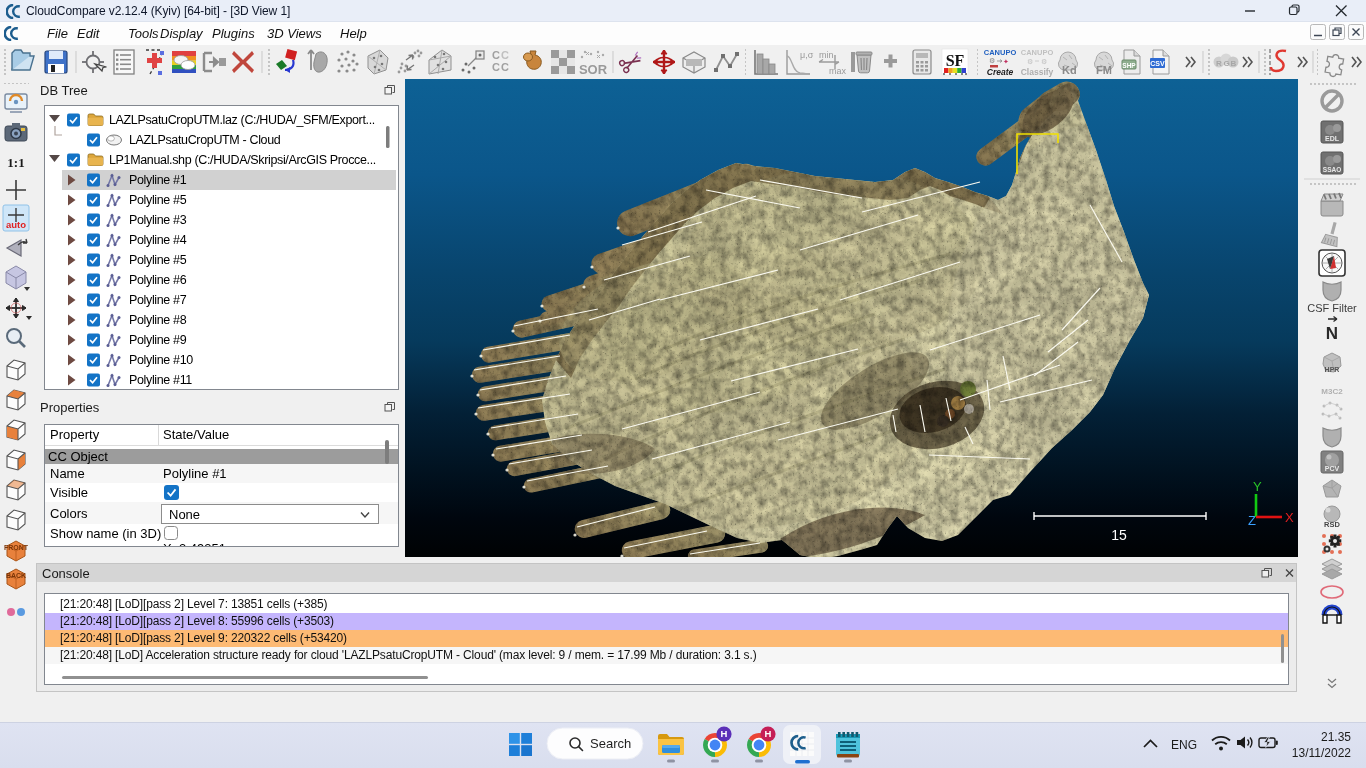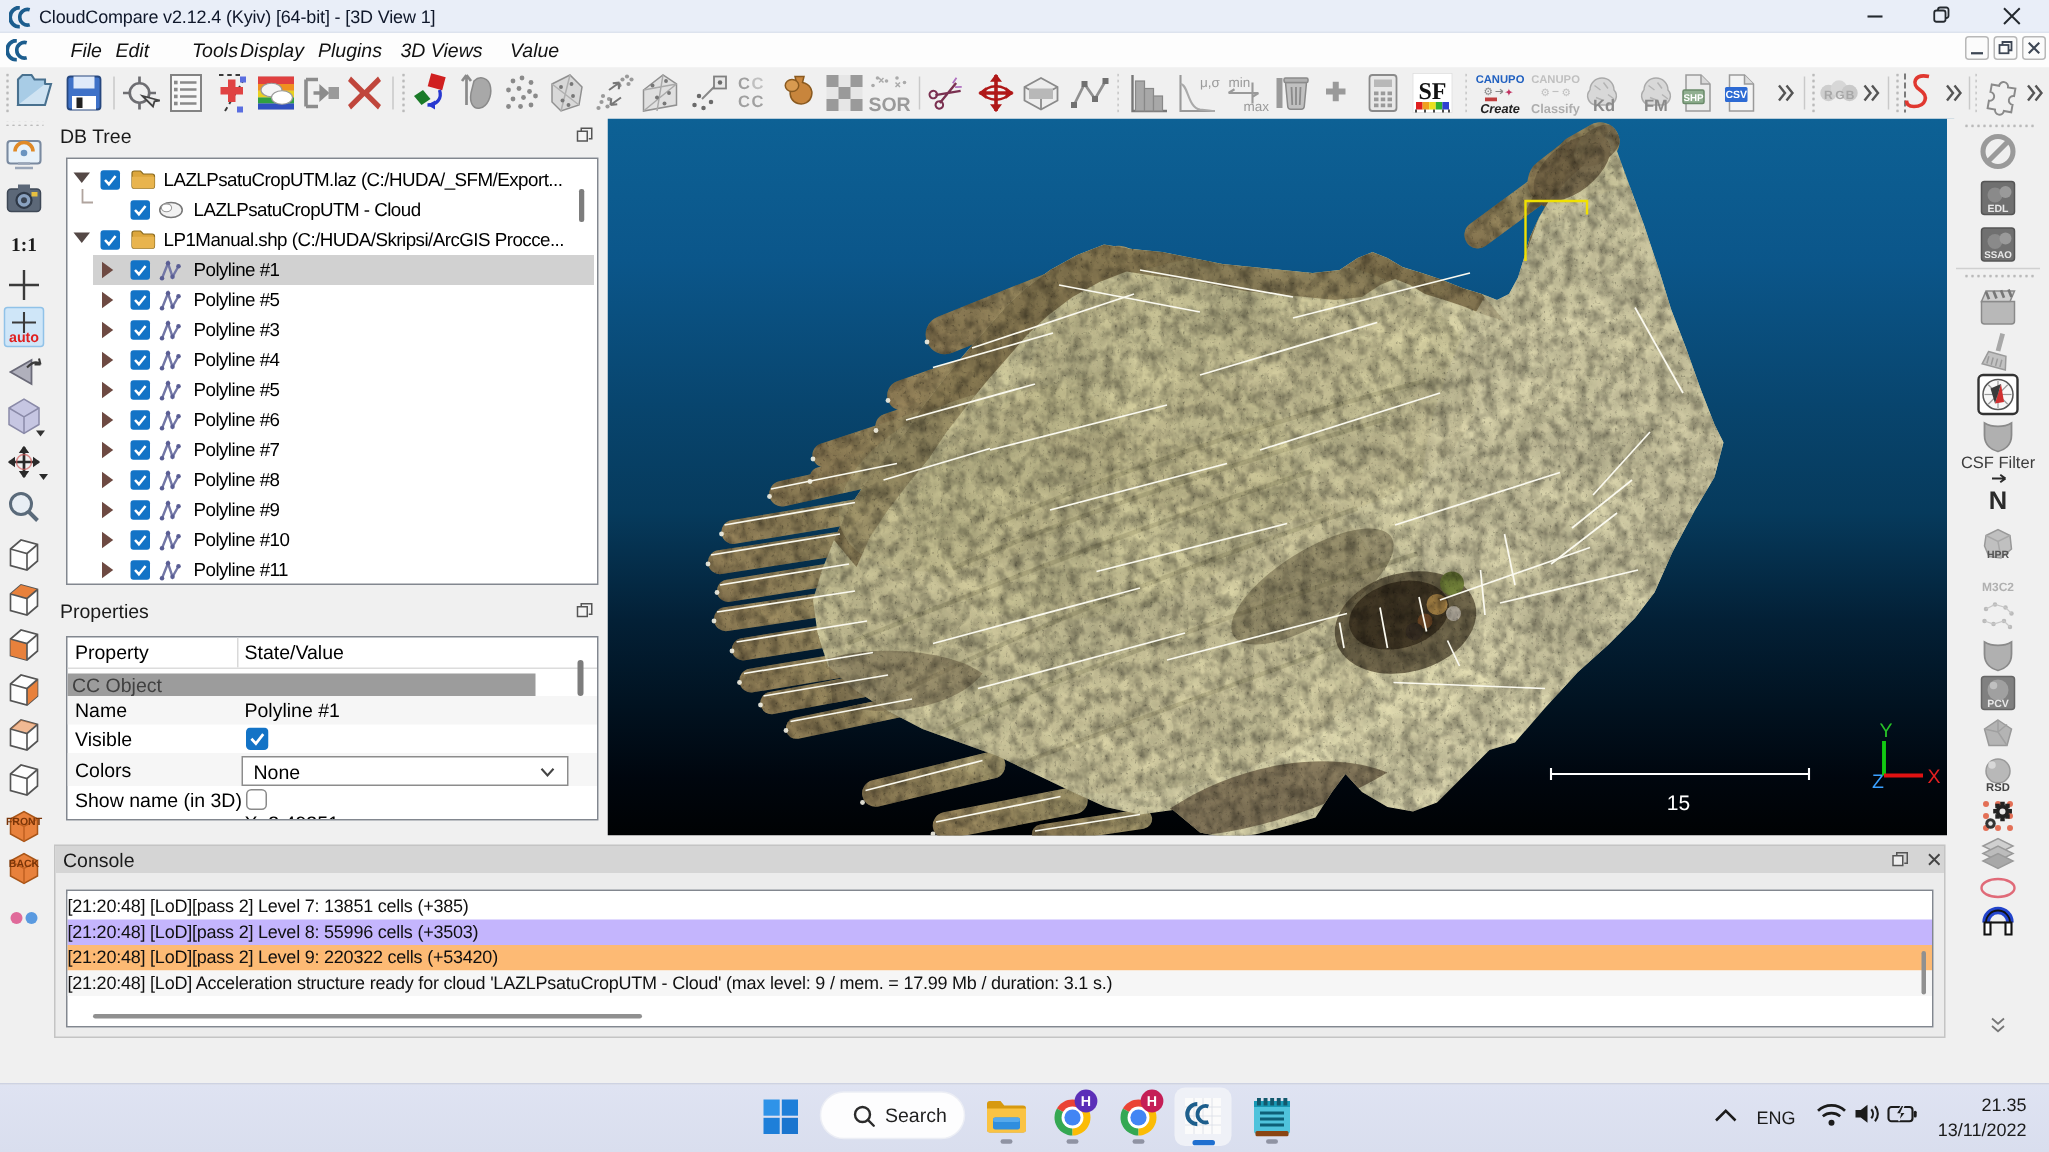--- a/index.html
+++ b/index.html
@@ -17,21 +17,21 @@
   
   .ptitle { position:absolute; font-size:13px; color:#1a1a1a; }
   .pbox { position:absolute; background:#fff; border:1px solid #82878f; }
   
   #treerows { position:absolute; left:45px; top:106px; width:353px; height:283px; overflow:hidden; font-size:12.5px; letter-spacing:-0.35px; }
   .trow { position:absolute; height:20px; line-height:20px; white-space:nowrap; color:#000; }
   
   #proptable { position:absolute; left:45px; top:425px; width:353px; height:121px; overflow:hidden; font-size:13px; }
   
   #consrows { position:absolute; left:45px; top:594px; width:1243px; height:90px; overflow:hidden; font-size:12px; }
-  .crow { position:absolute; left:0; width:1243px; height:17px; line-height:17px; white-space:nowrap; color:#101010; padding-left:0; letter-spacing:-0.15px;}
+  .crow { position:absolute; left:0; width:1243px; height:17px; line-height:17px; white-space:nowrap; color:#101010; padding-left:15px; letter-spacing:-0.15px;}
   
   #taskbar { left:0; top:722px; width:1366px; height:46px; background:linear-gradient(180deg,#dfe3f2 0%,#d9deee 100%); border-top:1px solid #cdd2e2; }
 </style>
 </head>
 <body>
 <div id="stage">
 
   <div class="abs" id="titlebar"></div>
   <svg class="abs" style="left:6px;top:4px" width="17" height="15" viewBox="0 0 17 15">
     <path d="M7.2 1 A6.2 6.2 0 1 0 7.2 14" fill="none" stroke="#1c5d8e" stroke-width="2.6"></path>
@@ -49,21 +49,21 @@
   <svg class="abs" style="left:4px;top:26px" width="17" height="15" viewBox="0 0 17 15">
     <path d="M7.2 1 A6.2 6.2 0 1 0 7.2 14" fill="none" stroke="#1c5d8e" stroke-width="2.6"></path>
     <path d="M13.8 2.5 A5.2 5.2 0 1 0 13.8 12.5" fill="none" stroke="#1c5d8e" stroke-width="2.4"></path>
   </svg>
   <div class="menuitem" style="left:47px">File</div>
   <div class="menuitem" style="left:77px">Edit</div>
   <div class="menuitem" style="left:128px">Tools</div>
   <div class="menuitem" style="left:160px">Display</div>
   <div class="menuitem" style="left:212px">Plugins</div>
   <div class="menuitem" style="left:267px">3D Views</div>
-  <div class="menuitem" style="left:340px">Value</div>
+  <div class="menuitem" style="left:340px">Help</div>
 
   <svg class="abs" style="left:1310px;top:24px" width="56" height="18" viewBox="0 0 56 18">
     <rect x="0.5" y="0.5" width="15" height="15" rx="2" fill="#fbfbfb" stroke="#b8b8b8"></rect>
     <rect x="19.5" y="0.5" width="15" height="15" rx="2" fill="#fbfbfb" stroke="#b8b8b8"></rect>
     <rect x="38.5" y="0.5" width="15" height="15" rx="2" fill="#fbfbfb" stroke="#b8b8b8"></rect>
     <line x1="4" y1="11.5" x2="12" y2="11.5" stroke="#3d4654" stroke-width="1.5"></line>
     <rect x="23" y="6" width="6" height="5.5" fill="none" stroke="#3d4654" stroke-width="1.2"></rect>
     <path d="M25 6 V4 h6 v5.5 h-2" fill="none" stroke="#3d4654" stroke-width="1.2"></path>
     <path d="M42.5 4.5 L49.5 11.5 M49.5 4.5 L42.5 11.5" stroke="#3d4654" stroke-width="1.4"></path>
   </svg>
@@ -530,21 +530,21 @@
     <div class="trow" style="left:84px;top:264px">Polyline #11</div>
   </div>
 
   <div class="abs ptitle" style="left:40px;top:400px">Properties</div>
   <svg class="abs" style="left:384px;top:401px" width="12" height="12" viewBox="0 0 12 12">
     <rect x="1" y="3.5" width="6.5" height="6.5" fill="#f4f4f4" stroke="#555" stroke-width="1"></rect>
     <path d="M3.5 3.5 V1.5 h7 v7 h-2" fill="none" stroke="#555" stroke-width="1"></path>
   </svg>
   <div class="abs pbox" style="left:44px;top:424px;width:355px;height:123px"></div>
   <div id="proptable">
-    <div class="abs" style="left:0;top:24px;width:312px;height:15px;background:#9c9c9c;color:#404040;font-size:13px;line-height:15px;padding-left:3px">CC Object</div>
+    <div class="abs" style="left:0;top:24px;width:353px;height:15px;background:#9c9c9c;color:#000000;font-size:13px;line-height:15px;padding-left:3px">CC Object</div>
     <div class="abs" style="left:0;top:39px;width:353px;height:19px;background:#f6f6f6"></div>
     <div class="abs" style="left:0;top:77px;width:353px;height:22px;background:#f6f6f6"></div>
     <div class="abs" style="left:113px;top:0;width:1px;height:20px;background:#d9d9d9"></div>
     <div class="abs" style="left:0;top:20px;width:353px;height:1px;background:#dcdcdc"></div>
     <div class="abs" style="left:5px;top:2px;font-size:13px">Property</div>
     <div class="abs" style="left:118px;top:2px;font-size:13px">State/Value</div>
     <div class="abs" style="left:5px;top:41px;font-size:13px">Name</div>
     <div class="abs" style="left:118px;top:41px;font-size:13px">Polyline #1</div>
     <div class="abs" style="left:5px;top:60px;font-size:13px">Visible</div>
     <svg class="abs" style="left:119px;top:60px" width="15" height="15" viewBox="0 0 15 15">

